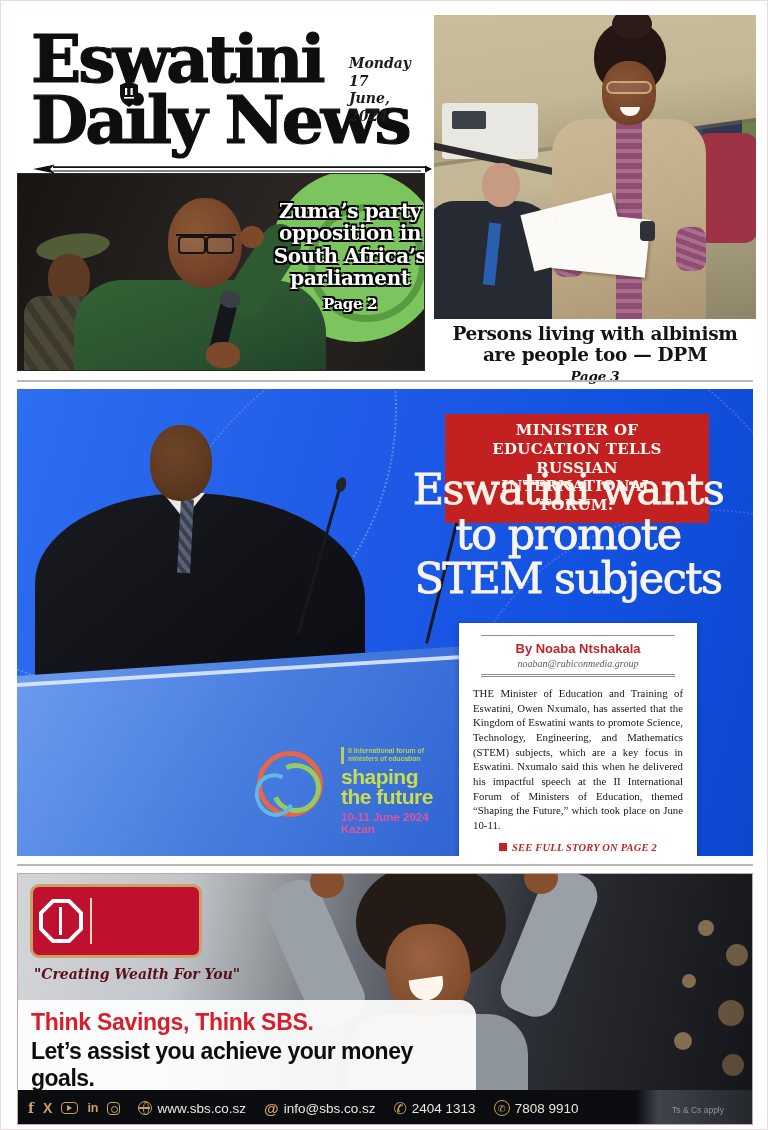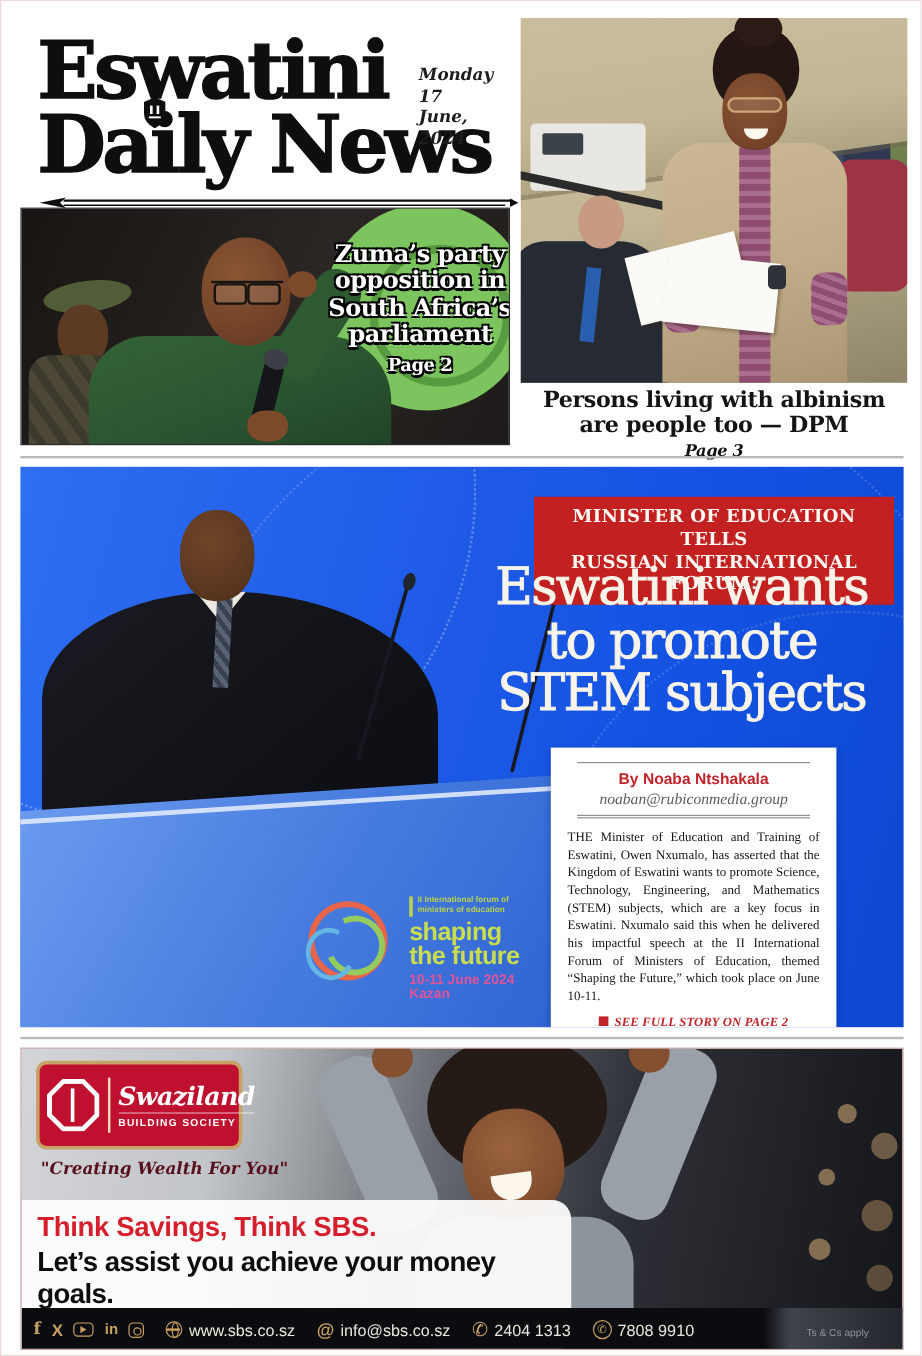--- a/index.html
+++ b/index.html
@@ -138,32 +138,32 @@
     border-left-color:transparent; }
   .r3 { left:0px; top:28px; width:40px; height:44px; border:4px solid #64b6e4; border-right-color:transparent;
     transform:rotate(-18deg); }
   .forum-texts { padding-top:2px; }
   .forum-label { font-size:6.8px; font-weight:bold; color:#b9d14e; width:108px; line-height:1.25;
     border-left:3px solid #b9d14e; padding-left:4px; }
   .forum-title { font-size:21px; font-weight:bold; color:#c9dd4f; line-height:.95; letter-spacing:-.5px;
     margin-top:3px; }
   .forum-date { font-size:11.5px; font-weight:bold; color:#e0559a; margin-top:4px; }
   .forum-loc { font-size:11.5px; font-weight:bold; color:#e0559a; }
-  .kicker { position:absolute; left:428px; top:25px; width:300px; padding:7px 20px 8px;
+  .kicker { position:absolute; left:428px; top:25px; width:264px; padding:7px 20px 8px;
     background:#c32121; text-align:center; font-family:"DejaVu Serif","Liberation Serif",serif;
     font-weight:bold; color:#fdf9f2; font-size:15px; line-height:1.25; letter-spacing:.3px; }
   .main-headline { position:absolute; left:366px; top:78px; width:370px; text-align:center;
     font-family:"DejaVu Serif","Liberation Serif",serif; font-weight:normal; color:#f8f4ea;
     font-size:43px; line-height:1.04; letter-spacing:-1.5px; -webkit-text-stroke:.8px #f8f4ea; }
   .article-card { position:absolute; left:442px; top:234px; width:238px; background:#ffffff;
     padding:10px 14px 12px; box-shadow:0 2px 6px rgba(0,20,80,.35); }
   .rule { border-top:1px solid #8f8f8f; width:92%; margin:2px auto; }
   .rule.double { border-top:1px solid #8f8f8f; border-bottom:1px solid #8f8f8f; height:3px; }
   .byline { text-align:center; color:#c0242a; font-weight:bold; font-size:13px; margin-top:5px; }
-  .byline-email { text-align:center; color:#5a5a5a; font-style:italic; font-size:13px;
+  .byline-email { text-align:center; color:#5a5a5a; font-style:italic; font-size:10px;
     font-family:"Liberation Serif",serif; margin:2px 0 5px; }
   .article-body { margin-top:9px; font-family:"Liberation Serif",serif; font-size:10.8px;
     line-height:1.36; text-align:justify; color:#161616; }
   .see-more { margin-top:9px; text-align:center; color:#c0242a; font-weight:bold; font-style:italic;
     font-family:"Liberation Serif",serif; font-size:10.5px; letter-spacing:.2px; }
   .sq { display:inline-block; width:8px; height:8px; background:#c0242a; margin-right:5px; }
 
   
   .ad { position:absolute; left:16px; top:872px; width:736px; height:252px; overflow:hidden;
     border:1px solid #caa3a3;
@@ -374,24 +374,20 @@
     <div class="ad-fist" style="left:292px; top:-8px;"></div>
     <div class="ad-fist" style="left:506px; top:-12px;"></div>
     <div class="ad-torso"></div>
     <div class="ad-hair"></div>
     <div class="ad-face"></div>
     <div class="ad-mouth"></div>
 
     <div class="sbs-logo">
       <div class="octagon"></div>
       <div class="sbs-sep"></div>
-      <div>
-        <div class="sbs-name">Swaziland</div>
-        <div class="sbs-sub">BUILDING SOCIETY</div>
-      </div>
     </div>
     <div class="sbs-tagline">"Creating Wealth For You"</div>
 
     <div class="ad-textbox">
       <div class="ad-line1">Think Savings, Think SBS.</div>
       <div class="ad-line2">Let’s assist you achieve your money goals.</div>
       <div class="ad-line3">
         <span>Open Account today</span><span class="sep">|</span><span>we offer favourable interest.</span>
       </div>
     </div>

